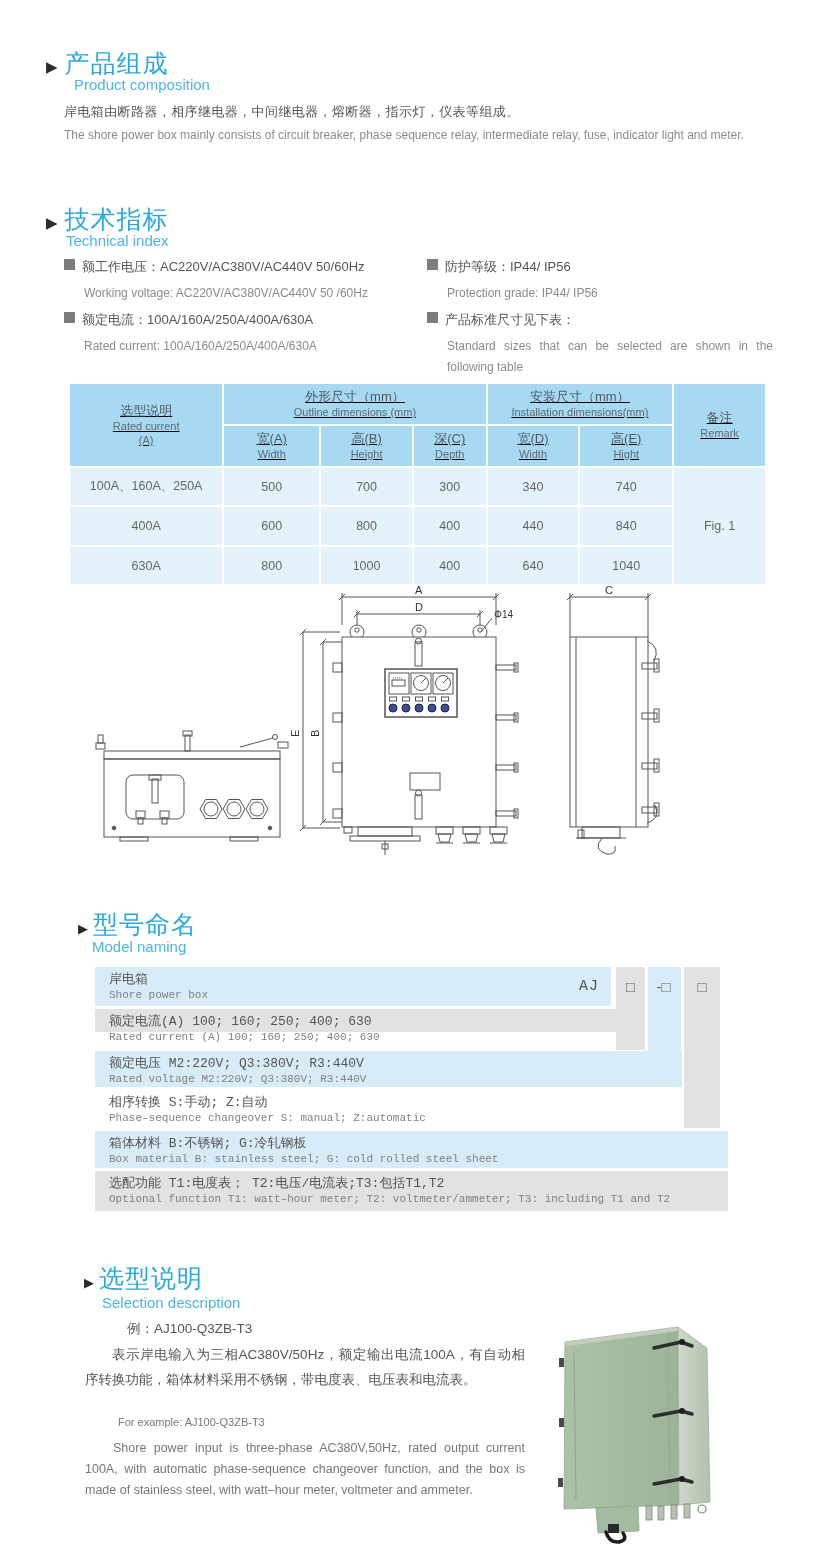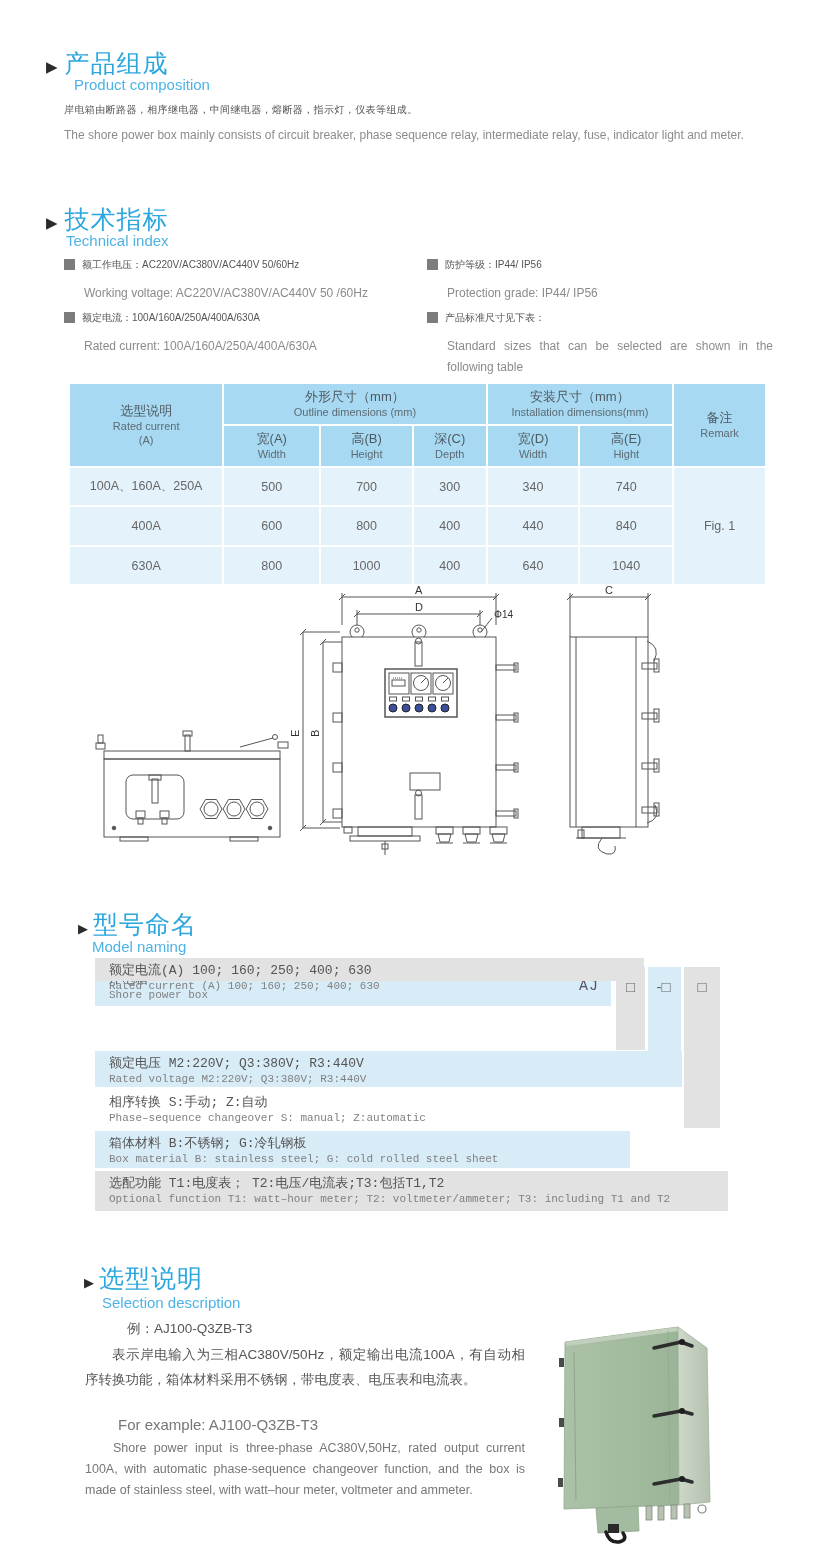--- a/index.html
+++ b/index.html
@@ -5,43 +5,43 @@
   html,body{margin:0;padding:0;background:#fff;}
   .page{position:relative;width:830px;height:1568px;background:#ffffff;overflow:hidden;
         font-family:"Liberation Sans", sans-serif;}
   .abs{position:absolute;}
   
   .h-arrow{color:#2b2b2b;font-size:15px;margin-right:7px;}
   .h-arrow.sm{font-size:13px;margin-right:5px;}
   .h-zh{font-size:25px;color:#2ba7dd;letter-spacing:1px;}
   .h-en{font-size:15px;color:#4db3e6;}
   
-  .zh-line{font-size:10px;color:#555;}
+  .zh-line{font-size:13px;color:#555;}
   .en-line{font-size:12px;color:#8b8b8b;}
   .bullet{width:11px;height:11px;background:#7c7c7c;display:inline-block;margin-right:7px;}
   .bullet-row{display:flex;align-items:flex-start;}
   .bullet-row .zh-line{margin-top:-1px;}
   
   table.spec{border-spacing:2px;border-collapse:separate;table-layout:fixed;}
-  .spec th{background:#a7d9f2;font-weight:normal;text-align:center;vertical-align:middle;padding:2px 0;}
+  .spec th{background:#a7d9f2;font-weight:normal;text-align:center;vertical-align:middle;padding:2px 0;text-decoration:underline;}
   .spec td{background:#e4f2fb;text-align:center;vertical-align:middle;color:#666;font-size:12.5px;}
   .thzh{font-size:13px;color:#4e5a62;display:block;line-height:16px;}
   .then{font-size:11px;color:#5d6b73;display:block;line-height:14px;}
   
   .nrow{position:absolute;box-sizing:border-box;padding:4px 0 0 14px;font-family:Liberation Mono, monospace;}
   .nrow .zh-line{font-size:13px;line-height:17px;color:#555;}
   .nrow .en-line{font-size:11px;line-height:14px;color:#808080;}
   .ncol{position:absolute;text-align:center;font-size:15px;color:#666;}
   .bg-blue{background:#d8ecf8;}
   .bg-gray{background:#e2e2e2;}
   
   .sel-zh{font-size:13.5px;color:#555;line-height:25px;text-align:justify;text-indent:27px;}
   .sel-en{font-size:12.5px;color:#777;line-height:21px;text-align:justify;text-indent:28px;}
   .ex-line{font-size:13.5px;color:#555;}
-  .ex-line.en{font-size:15px;color:#777;}
+  .ex-line.en{font-size:11px;color:#777;}
   svg text{font-family:"Liberation Sans", sans-serif;}
 </style>
 </head>
 <body>
 
 <div class="page">
 
   <div class="abs" style="left:46px;top:47px;">
     <span class="h-arrow">▶</span><span class="h-zh">产品组成</span>
   </div>
@@ -324,33 +324,33 @@
   <div class="abs bg-gray" style="left:684px;top:967px;width:36px;height:161px;"></div>
   <div class="ncol" style="left:616px;top:967px;width:29px;line-height:39px;">□</div>
   <div class="ncol" style="left:644px;top:967px;width:39px;line-height:39px;">-□</div>
   <div class="ncol" style="left:684px;top:967px;width:36px;line-height:39px;">□</div>
 
   <div class="nrow bg-blue" style="left:95px;top:967px;width:516px;height:39px;">
     <div class="zh-line">岸电箱</div>
     <div class="en-line">Shore power box</div>
     <div class="abs" style="right:12px;top:0;line-height:39px;font-size:15px;color:#556;letter-spacing:1px;">AJ</div>
   </div>
-  <div class="nrow bg-gray" style="left:95px;top:958px;width:549px;height:23px;">
+  <div class="nrow bg-gray" style="left:95px;top:1009px;width:549px;height:23px;">
     <div class="zh-line">额定电流(A)  100; 160; 250; 400; 630</div>
     <div class="en-line">Rated current (A) 100; 160; 250; 400; 630</div>
   </div>
   <div class="nrow bg-blue" style="left:95px;top:1051px;width:587px;height:36px;">
     <div class="zh-line">额定电压   M2:220V;  Q3:380V;  R3:440V</div>
     <div class="en-line">Rated voltage  M2:220V;  Q3:380V;  R3:440V</div>
   </div>
   <div class="nrow" style="left:95px;top:1090px;width:587px;height:38px;">
     <div class="zh-line">相序转换  S:手动; Z:自动</div>
     <div class="en-line">Phase–sequence changeover  S: manual;  Z:automatic</div>
   </div>
-  <div class="nrow bg-blue" style="left:95px;top:1131px;width:535px;height:37px;">
+  <div class="nrow bg-blue" style="left:95px;top:1131px;width:633px;height:37px;">
     <div class="zh-line">箱体材料    B:不锈钢;  G:冷轧钢板</div>
     <div class="en-line">Box material   B: stainless steel; G: cold rolled steel sheet</div>
   </div>
   <div class="nrow bg-gray" style="left:95px;top:1171px;width:633px;height:40px;">
     <div class="zh-line">选配功能    T1:电度表； T2:电压/电流表;T3:包括T1,T2</div>
     <div class="en-line">Optional function  T1: watt–hour meter; T2: voltmeter/ammeter; T3: including T1 and T2</div>
   </div>
 
   <div class="abs" style="left:84px;top:1262px;">
     <span class="h-arrow sm">▶</span><span class="h-zh">选型说明</span>

